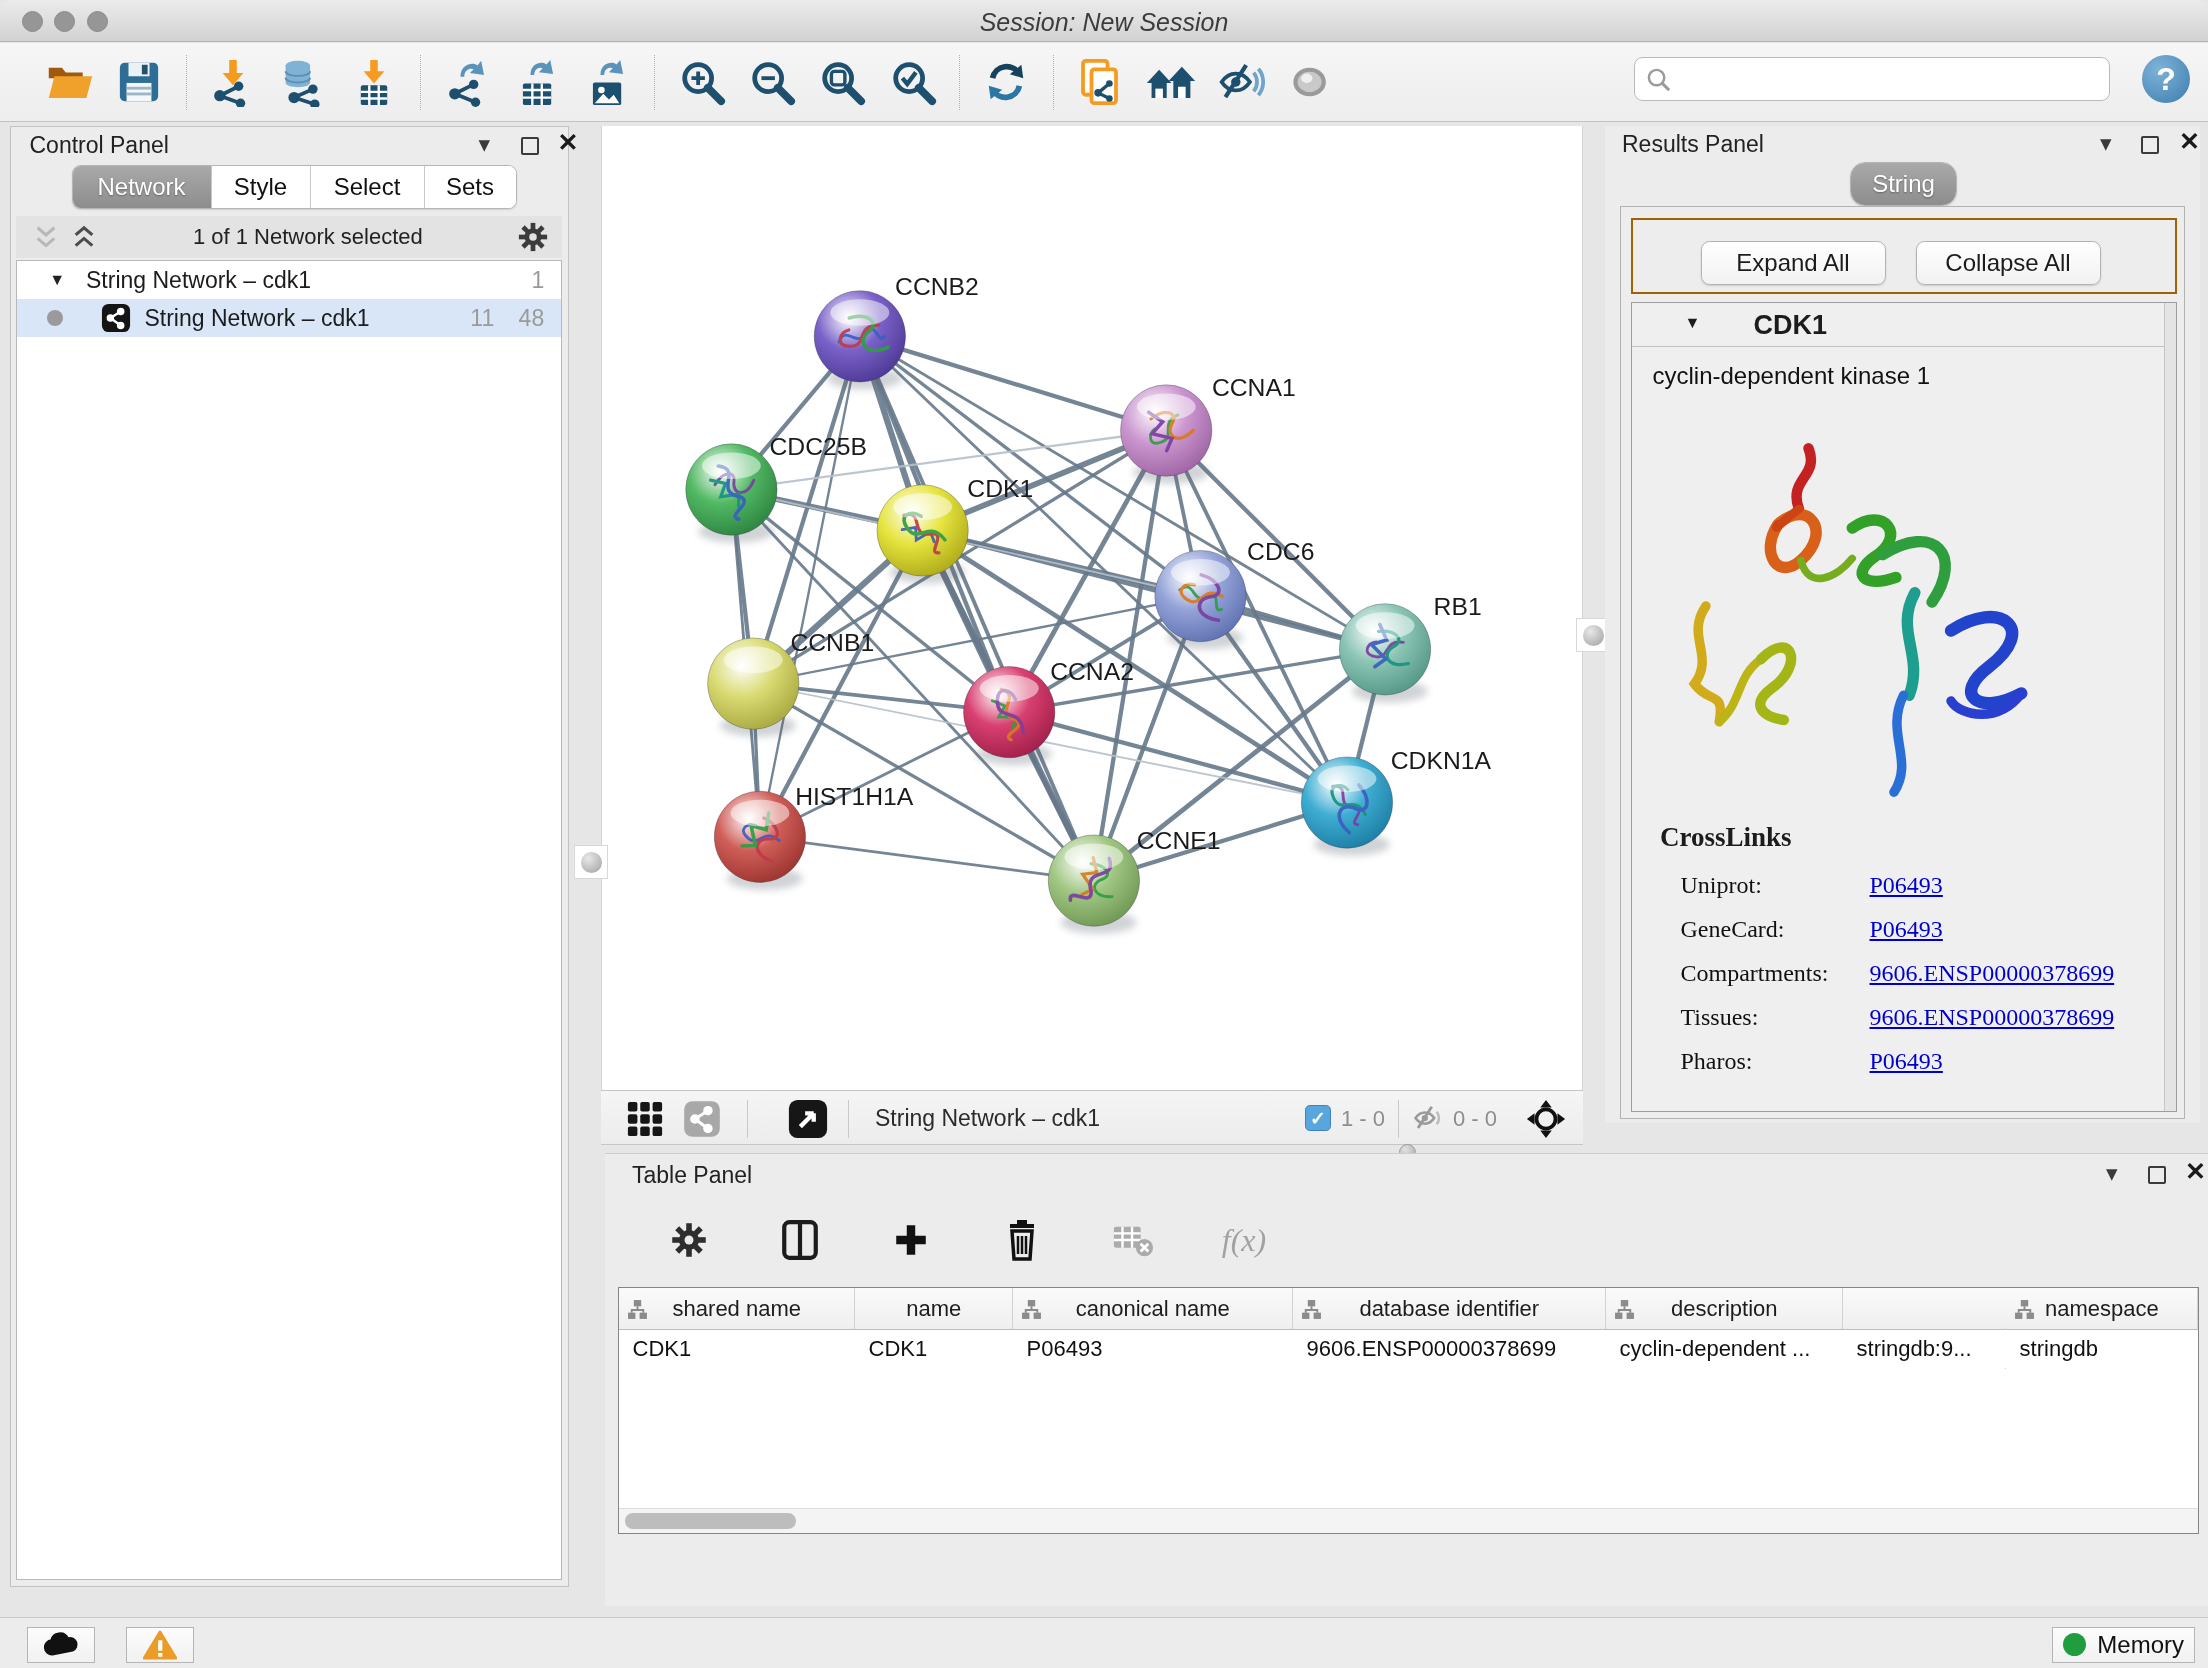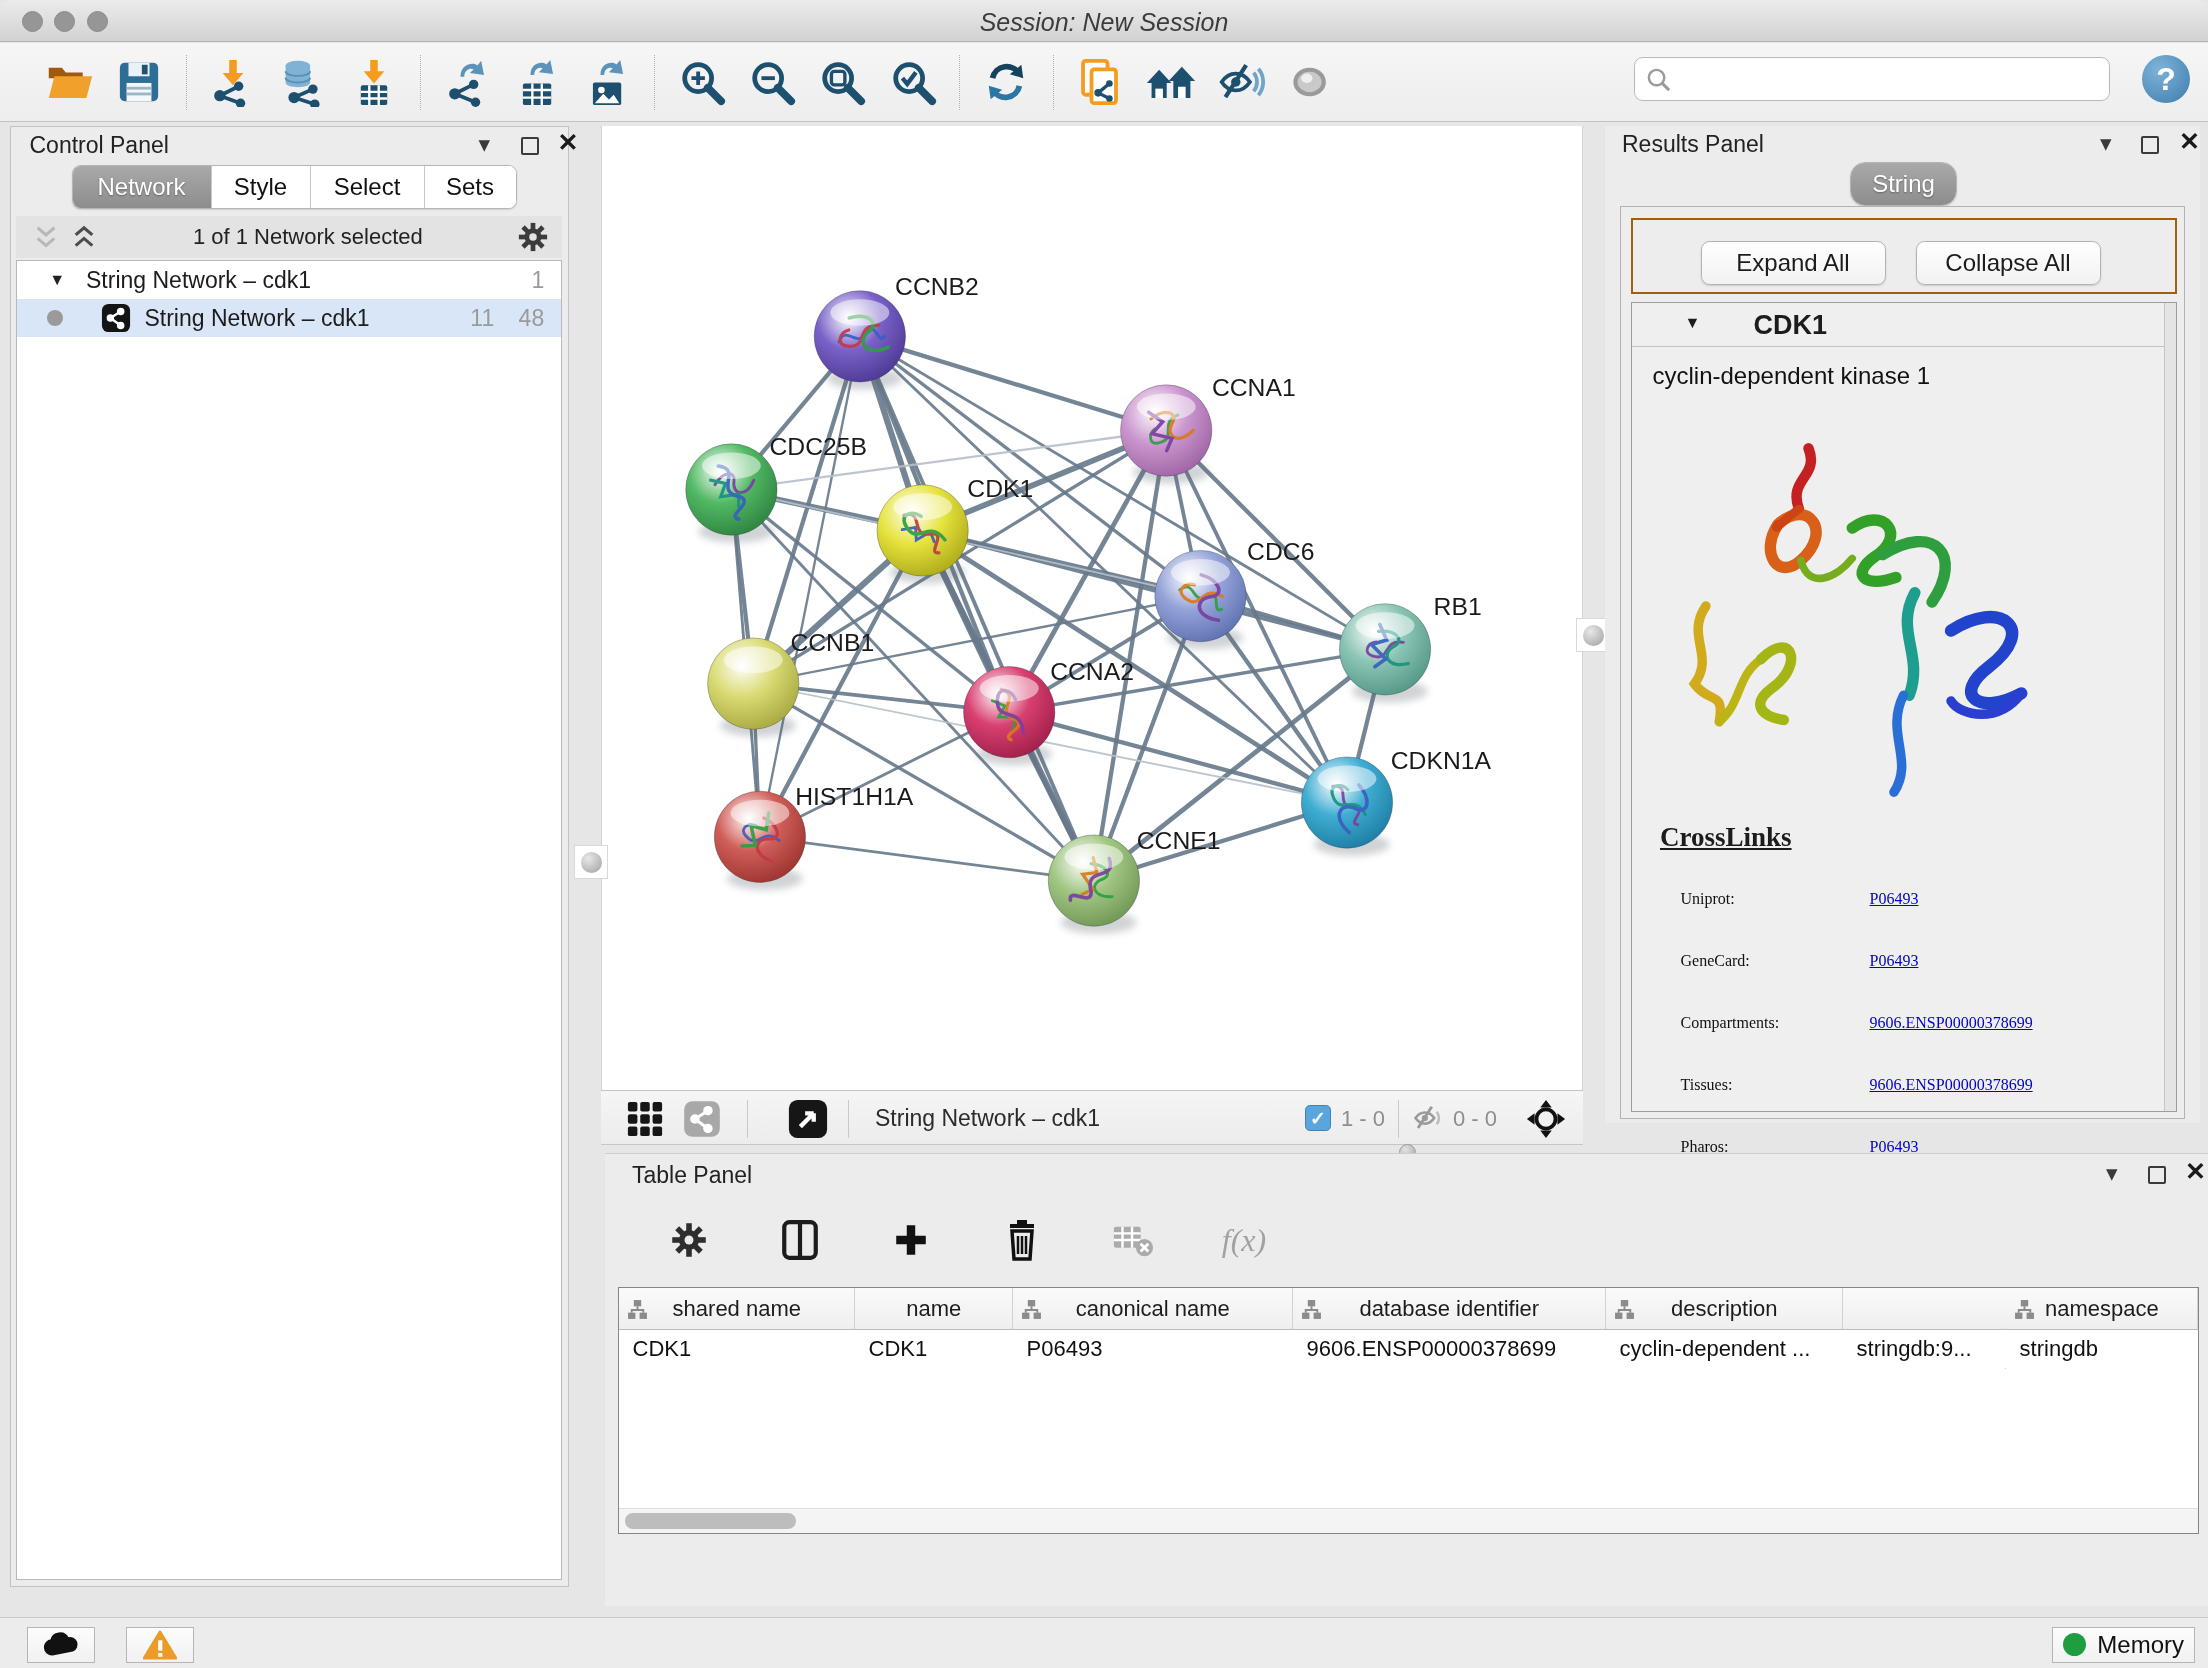--- a/index.html
+++ b/index.html
@@ -69,24 +69,24 @@
   
   .rpanel{position:absolute;left:1605px;top:126px;width:595px;height:997px;background:#ececec;}
   .r-outer{position:absolute;left:15px;top:80px;width:565px;height:913px;border:1px solid #b2b2b2;background:#ededed;}
   .r-btnbox{position:absolute;left:9.5px;top:11.4px;width:546px;height:76px;border:2px solid #a16207;}
   .rbtn{position:absolute;top:21px;width:185px;height:44px;background:linear-gradient(#ffffff,#f2f2f2);
     border:1px solid #b3b3b3;border-radius:8.6px;font-size:24px;display:flex;align-items:center;
     justify-content:center;box-shadow:0 1px 1.9px rgba(0,0,0,.15);}
   .r-cdkbox{position:absolute;left:9.5px;top:95px;width:546px;height:810px;border:1px solid #9d9d9d;background:#efefef;}
   .r-cdkhead{position:absolute;left:0;top:0;width:100%;height:44px;border-bottom:1px solid #c2c2c2;}
   .r-desc{position:absolute;left:21px;top:59px;font-size:24px;color:#111;}
-  .serif{font-family:"Liberation Serif", serif;text-decoration:underline;}
+  .serif{font-family:"Liberation Serif", serif;}
   .cl-title{position:absolute;left:28.5px;top:519px;font-size:27px;font-weight:bold;}
   .cl-rows{position:absolute;left:0;top:561px;width:100%;}
-  .cl-row{position:relative;height:44px;font-size:16px;margin-top:18px;}
+  .cl-row{position:relative;height:44px;font-size:24px;}
   .cl-label{position:absolute;left:49px;top:7.6px;color:#111;}
   .cl-link{position:absolute;left:238px;top:7.6px;color:#0000cc;text-decoration:underline;cursor:pointer;}
   .r-scroll{position:absolute;right:0;top:0;width:11.4px;height:100%;background:#e4e4e4;border-left:1px solid #c6c6c6;}
   
   .tpanel{position:absolute;left:605px;top:1153px;width:1604px;height:453px;background:#ececec;
     border-top:1px solid #cdcdcd;}
   .tp-toolbar{position:absolute;left:28.5px;top:46px;height:80px;display:flex;align-items:center;}
   .tp-toolbar .tbtn{margin:0 28px;}
   .tbl{position:absolute;left:13.3px;top:133px;width:1581px;height:247px;border:1.9px solid #858585;background:#fff;}
   .tbl-header{position:absolute;left:0;top:0;width:100%;height:42px;background:linear-gradient(#fafafa,#efefef);

